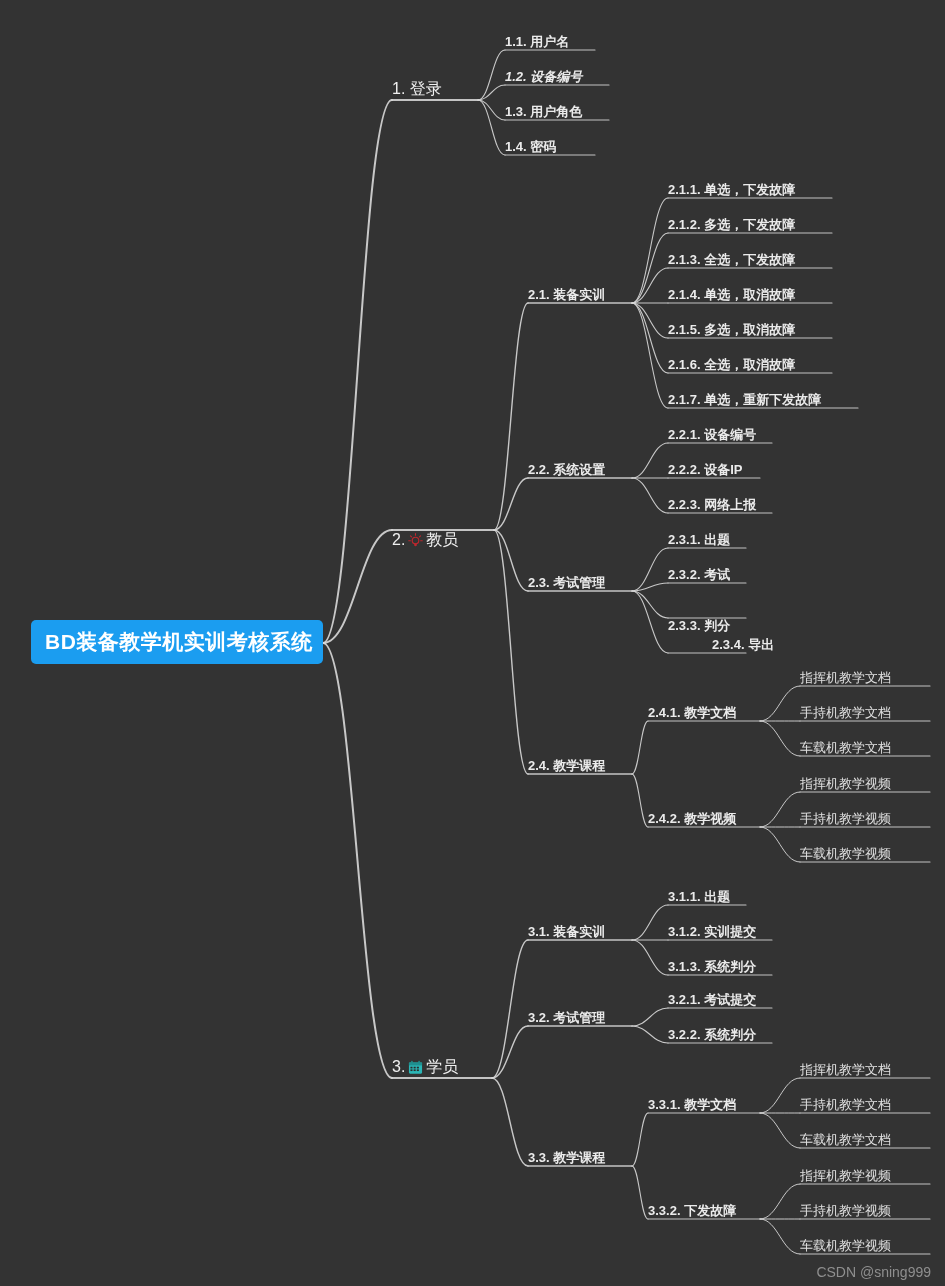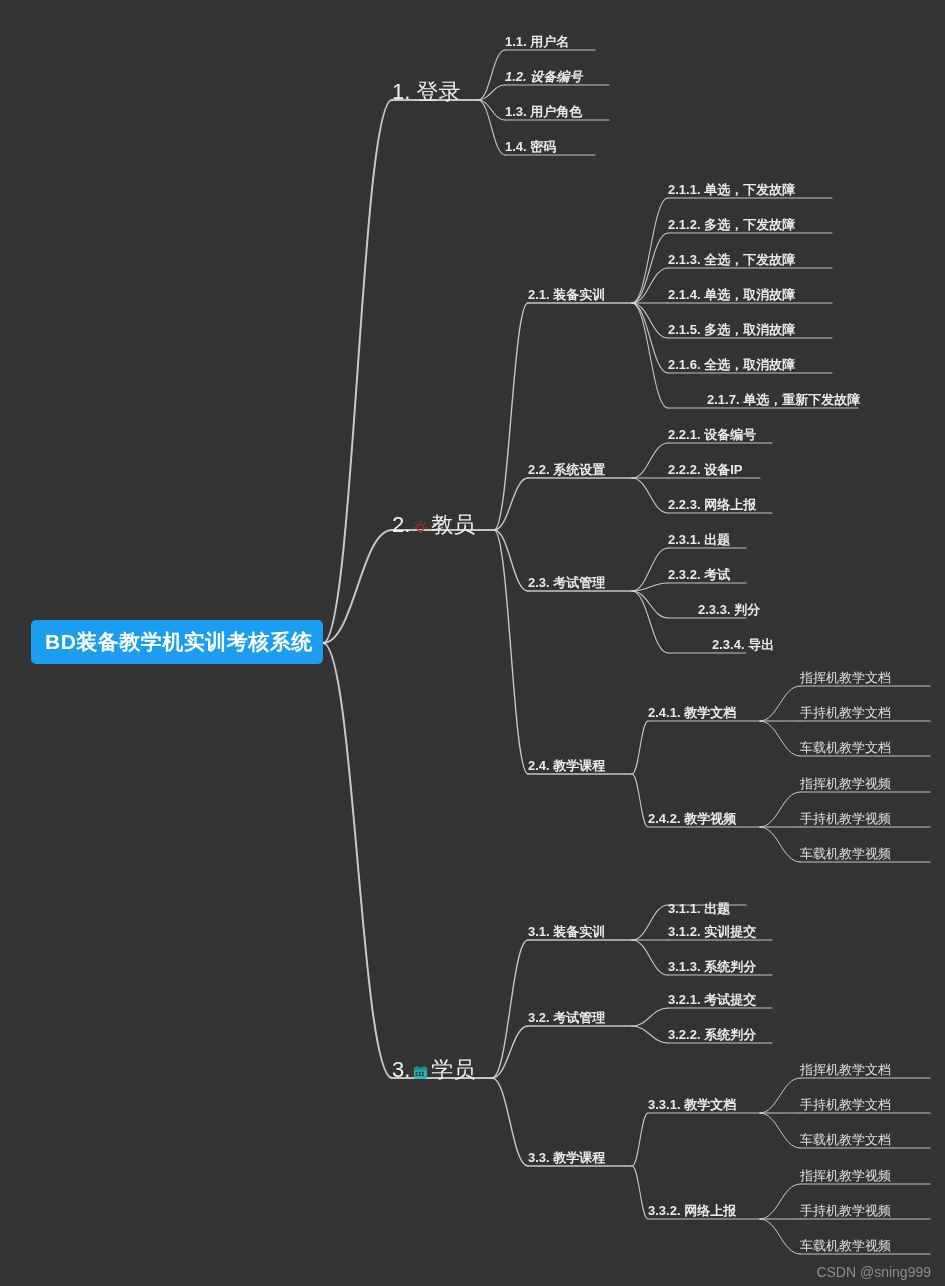--- a/index.html
+++ b/index.html
@@ -34,21 +34,21 @@
     background: #1b9df0;
     color: #ffffff;
     font-size: 21px;
     font-weight: bold;
     padding: 11px 14px 12px 14px;
     border-radius: 5px;
     letter-spacing: 0.5px;
   }
   
   .lvl1 {
-    font-size: 22px;
+    font-size: 16px;
     color: #f0f0f0;
     font-weight: normal;
     padding-bottom: 5px;
   }
   
   .lvl2 {
     font-size: 13px;
     font-weight: bold;
     color: #ebebeb;
     padding-bottom: 4px;
@@ -192,21 +192,21 @@
       <path d="M 760 1113 C 778 1113, 782 1078, 800 1078" fill="none" stroke="#d8d8d8" stroke-width="1" stroke-linecap="round" opacity="0.9"></path>
       <path d="M 760 1113 C 778 1113, 782 1113, 800 1113" fill="none" stroke="#d8d8d8" stroke-width="1" stroke-linecap="round" opacity="0.9"></path>
       <path d="M 760 1113 C 778 1113, 782 1148, 800 1148" fill="none" stroke="#d8d8d8" stroke-width="1" stroke-linecap="round" opacity="0.9"></path>
       <path d="M 760 1219 C 778 1219, 782 1184, 800 1184" fill="none" stroke="#d8d8d8" stroke-width="1" stroke-linecap="round" opacity="0.9"></path>
       <path d="M 760 1219 C 778 1219, 782 1219, 800 1219" fill="none" stroke="#d8d8d8" stroke-width="1" stroke-linecap="round" opacity="0.9"></path>
       <path d="M 760 1219 C 778 1219, 782 1254, 800 1254" fill="none" stroke="#d8d8d8" stroke-width="1" stroke-linecap="round" opacity="0.9"></path>
     </svg>
 
   <div class="node root-node" id="n-root" style="left: 31px; top: 620px; width: 264px;">BD装备教学机实训考核系统</div>
 
-  <div class="node lvl1" id="n-b2" style="left: 392px; top: 514px;">
+  <div class="node lvl1" id="n-b2" style="left: 392px; top: 532px;">
     <span>2.</span><span class="bulb-icon"><svg viewBox="0 0 16 16" xmlns="http://www.w3.org/2000/svg">
           <g stroke="#c0272d" stroke-width="1.2" fill="none" stroke-linecap="round">
             <line x1="8" y1="0.7" x2="8" y2="2.4"></line>
             <line x1="2.6" y1="3" x2="3.8" y2="4.2"></line>
             <line x1="13.4" y1="3" x2="12.2" y2="4.2"></line>
             <line x1="0.8" y1="8.2" x2="2.5" y2="8.2"></line>
             <line x1="15.2" y1="8.2" x2="13.5" y2="8.2"></line>
             <circle cx="8" cy="8" r="3.5"></circle>
           </g>
           <path d="M6.6 11.2 L6.6 13.4 Q8 15 9.4 13.4 L9.4 11.2 Z" fill="#c0272d"></path>
@@ -236,48 +236,48 @@
     <div class="node lvl3" id="n-b1c2" style="left: 505px; top: 70px; font-style: italic;">1.2. 设备编号</div>
     <div class="node lvl3" id="n-b1c3" style="left: 505px; top: 105px;">1.3. 用户角色</div>
     <div class="node lvl3" id="n-b1c4" style="left: 505px; top: 140px;">1.4. 密码</div>
     <div class="node lvl2" id="n-b2c1" style="left: 528px; top: 288px;">2.1. 装备实训</div>
     <div class="node lvl3" id="n-b2c1x1" style="left: 668px; top: 183px;">2.1.1. 单选，下发故障</div>
     <div class="node lvl3" id="n-b2c1x2" style="left: 668px; top: 218px;">2.1.2. 多选，下发故障</div>
     <div class="node lvl3" id="n-b2c1x3" style="left: 668px; top: 253px;">2.1.3. 全选，下发故障</div>
     <div class="node lvl3" id="n-b2c1x4" style="left: 668px; top: 288px;">2.1.4. 单选，取消故障</div>
     <div class="node lvl3" id="n-b2c1x5" style="left: 668px; top: 323px;">2.1.5. 多选，取消故障</div>
     <div class="node lvl3" id="n-b2c1x6" style="left: 668px; top: 358px;">2.1.6. 全选，取消故障</div>
-    <div class="node lvl3" id="n-b2c1x7" style="left: 668px; top: 393px; margin-left: 39px;">2.1.7. 单选，重新下发故障</div>
+    <div class="node lvl3" id="n-b2c1x7" style="left: 668px; top: 393px;">2.1.7. 单选，重新下发故障</div>
     <div class="node lvl2" id="n-b2c2" style="left: 528px; top: 463px;">2.2. 系统设置</div>
     <div class="node lvl3" id="n-b2c2x1" style="left: 668px; top: 428px;">2.2.1. 设备编号</div>
     <div class="node lvl3" id="n-b2c2x2" style="left: 668px; top: 463px;">2.2.2. 设备IP</div>
     <div class="node lvl3" id="n-b2c2x3" style="left: 668px; top: 498px;">2.2.3. 网络上报</div>
     <div class="node lvl2" id="n-b2c3" style="left: 528px; top: 576px;">2.3. 考试管理</div>
     <div class="node lvl3" id="n-b2c3x1" style="left: 668px; top: 533px;">2.3.1. 出题</div>
     <div class="node lvl3" id="n-b2c3x2" style="left: 668px; top: 568px;">2.3.2. 考试</div>
-    <div class="node lvl3" id="n-b2c3x3" style="left: 668px; top: 603px; margin-left: 30px;">2.3.3. 判分</div>
+    <div class="node lvl3" id="n-b2c3x3" style="left: 668px; top: 619px;">2.3.3. 判分</div>
     <div class="node lvl3" id="n-b2c3x4" style="left: 668px; top: 638px; margin-left: 44px;">2.3.4. 导出</div>
     <div class="node lvl2" id="n-b2c4" style="left: 528px; top: 759px;">2.4. 教学课程</div>
     <div class="node lvl3" id="n-b2c4x1" style="left: 648px; top: 706px;">2.4.1. 教学文档</div>
     <div class="node lvl4" id="n-b2c4x1y1" style="left: 800px; top: 671px;">指挥机教学文档</div>
     <div class="node lvl4" id="n-b2c4x1y2" style="left: 800px; top: 706px;">手持机教学文档</div>
     <div class="node lvl4" id="n-b2c4x1y3" style="left: 800px; top: 741px;">车载机教学文档</div>
     <div class="node lvl3" id="n-b2c4x2" style="left: 648px; top: 812px;">2.4.2. 教学视频</div>
     <div class="node lvl4" id="n-b2c4x2y1" style="left: 800px; top: 777px;">指挥机教学视频</div>
     <div class="node lvl4" id="n-b2c4x2y2" style="left: 800px; top: 812px;">手持机教学视频</div>
     <div class="node lvl4" id="n-b2c4x2y3" style="left: 800px; top: 847px;">车载机教学视频</div>
     <div class="node lvl2" id="n-b3c1" style="left: 528px; top: 925px; text-align: right;">3.1. 装备实训</div>
-    <div class="node lvl3" id="n-b3c1x1" style="left: 668px; top: 890px; margin-top: 12px;">3.1.1. 出题</div>
+    <div class="node lvl3" id="n-b3c1x1" style="left: 668px; top: 890px;">3.1.1. 出题</div>
     <div class="node lvl3" id="n-b3c1x2" style="left: 668px; top: 925px;">3.1.2. 实训提交</div>
     <div class="node lvl3" id="n-b3c1x3" style="left: 668px; top: 960px;">3.1.3. 系统判分</div>
     <div class="node lvl2" id="n-b3c2" style="left: 528px; top: 1011px;">3.2. 考试管理</div>
     <div class="node lvl3" id="n-b3c2x1" style="left: 668px; top: 993px;">3.2.1. 考试提交</div>
     <div class="node lvl3" id="n-b3c2x2" style="left: 668px; top: 1028px;">3.2.2. 系统判分</div>
     <div class="node lvl2" id="n-b3c3" style="left: 528px; top: 1151px;">3.3. 教学课程</div>
     <div class="node lvl3" id="n-b3c3x1" style="left: 648px; top: 1098px;">3.3.1. 教学文档</div>
     <div class="node lvl4" id="n-b3c3x1y1" style="left: 800px; top: 1063px;">指挥机教学文档</div>
     <div class="node lvl4" id="n-b3c3x1y2" style="left: 800px; top: 1098px;">手持机教学文档</div>
     <div class="node lvl4" id="n-b3c3x1y3" style="left: 800px; top: 1133px;">车载机教学文档</div>
-    <div class="node lvl3" id="n-b3c3x2" style="left: 648px; top: 1204px;">3.3.2. 网络上报</div>
+    <div class="node lvl3" id="n-b3c3x2" style="left: 648px; top: 1204px;">3.3.2. 下发故障</div>
     <div class="node lvl4" id="n-b3c3x2y1" style="left: 800px; top: 1169px;">指挥机教学视频</div>
     <div class="node lvl4" id="n-b3c3x2y2" style="left: 800px; top: 1204px;">手持机教学视频</div>
     <div class="node lvl4" id="n-b3c3x2y3" style="left: 800px; top: 1239px;">车载机教学视频</div>
   </div>
 
 </body></html>

